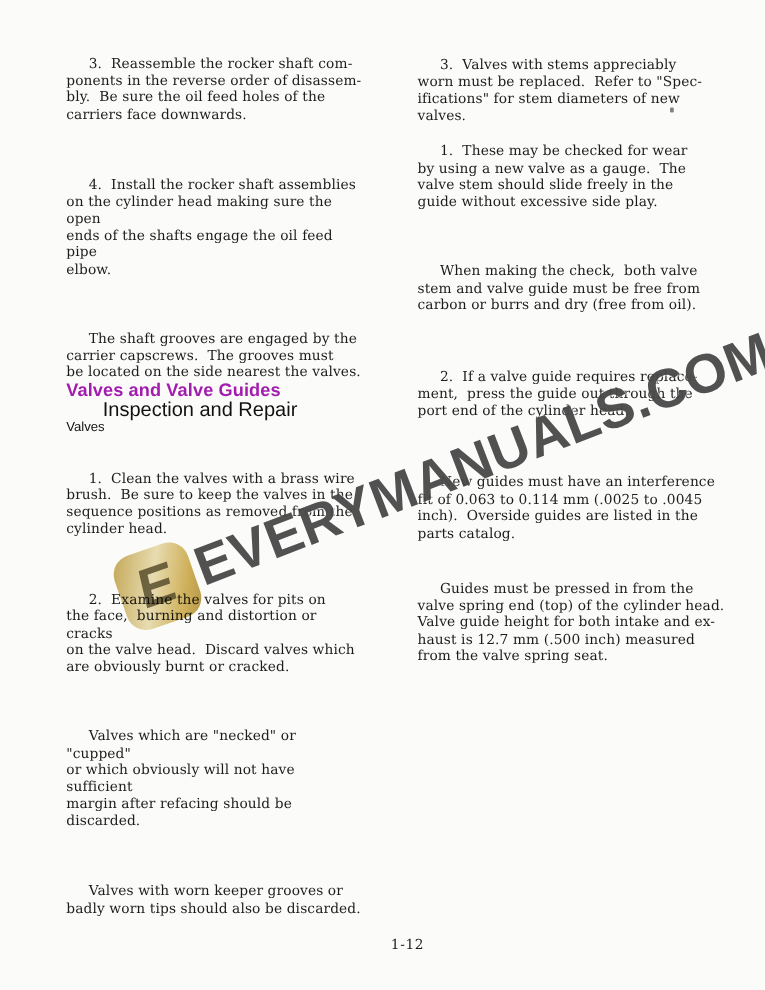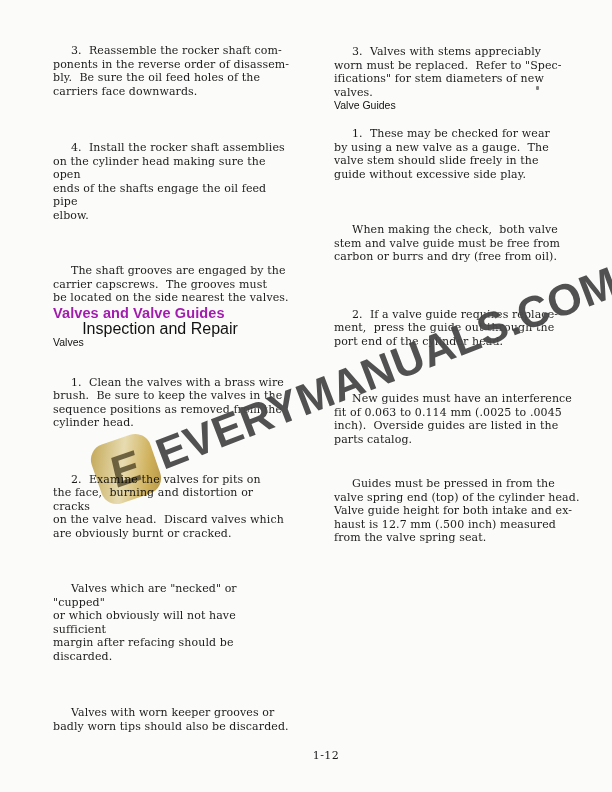--- a/index.html
+++ b/index.html
@@ -107,21 +107,20 @@
 margin after refacing should be discarded.</p>
     <p class="para m43">Valves with worn keeper grooves or
 badly worn tips should also be discarded.</p>
   </div>
 
   <div class="col col-right">
     <p class="para">3.  Valves with stems appreciably
 worn must be replaced.  Refer to "Spec-
 ifications" for stem diameters of new
 valves.</p>
-    <p class="lbl m84">Valve Guides</p>
     <p class="para m15">1.  These may be checked for wear
 by using a new valve as a gauge.  The
 valve stem should slide freely in the
 guide without excessive side play.</p>
     <p class="para m42">When making the check,  both valve
 stem and valve guide must be free from
 carbon or burrs and dry (free from oil).</p>
     <p class="para m44">2.  If a valve guide requires replace-
 ment,  press the guide out through the
 port end of the cylinder head.</p>

